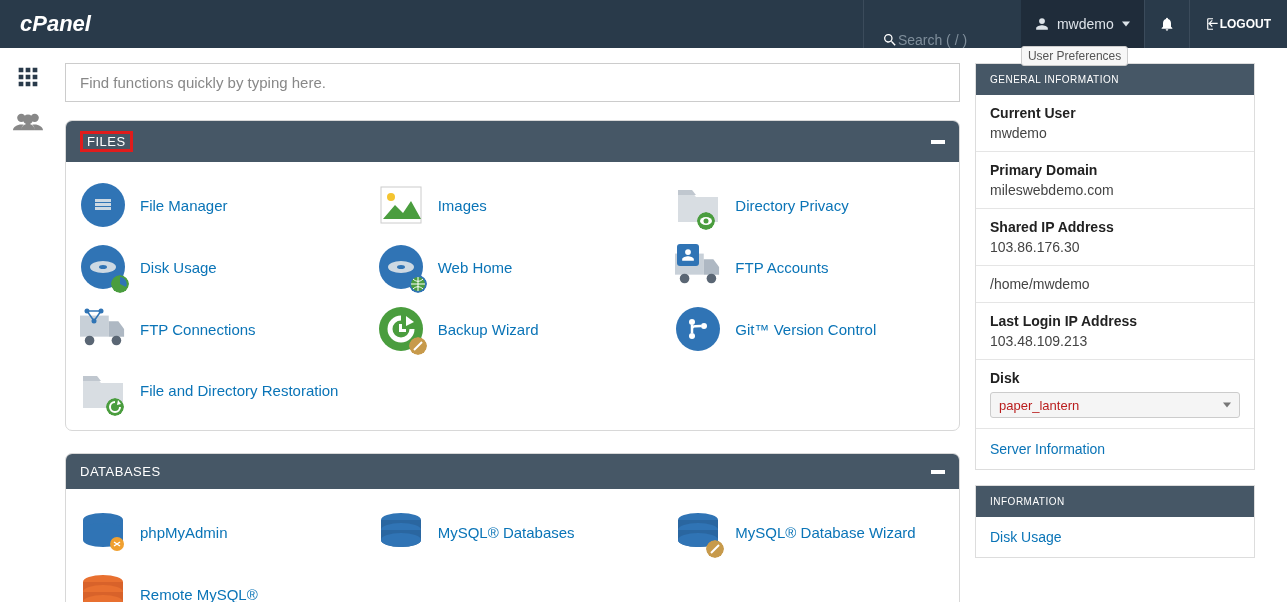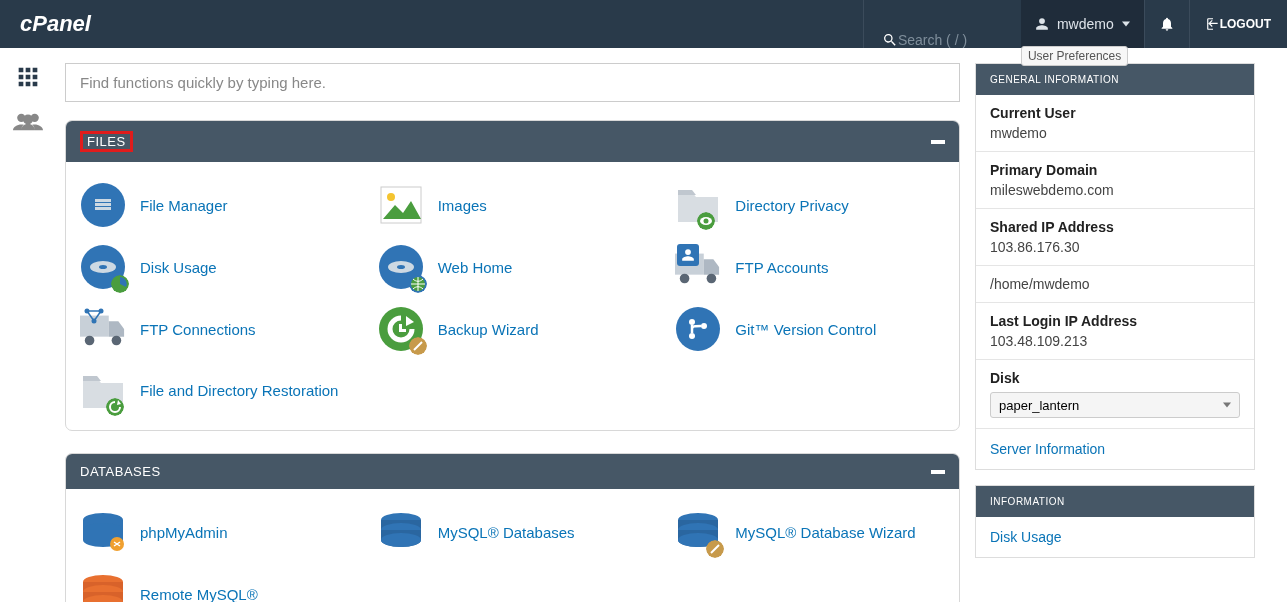--- a/index.html
+++ b/index.html
@@ -25,21 +25,21 @@
 .tool-icon { width: 46px; height: 46px; flex-shrink: 0; display: flex; align-items: center; justify-content: center; margin-right: 14px; }
 .tool-label { color: #0a74b7; font-size: 15px; }
 .red-box { border: 3px solid #e01c1c; padding: 0 4px; display: inline-block; }
 .red-box-item { border: 3px solid #e01c1c; }
 .sidebar { width: 295px; padding: 15px 15px 15px 0; }
 .card { border: 1px solid #ddd; margin-bottom: 15px; }
 .card-header { background: #465766; color: #fff; padding: 10px 14px; font-size: 10px; letter-spacing: .5px; }
 .info-row { padding: 10px 14px; border-bottom: 1px solid #e5e5e5; }
 .info-label { font-weight: 700; color: #222; margin-bottom: 4px; font-size: 14px; }
 .info-val { color: #444; font-size: 14px; }
-.theme-select { width: 100%; border: 1px solid #ccc; border-radius: 3px; padding: 4px 8px; font-size: 13px; color: #000000; background: #f5f5f5; margin-top: 6px; height: 26px; display: flex; justify-content: space-between; align-items: center; }
+.theme-select { width: 100%; border: 1px solid #ccc; border-radius: 3px; padding: 4px 8px; font-size: 13px; color: #b91c1c; background: #f5f5f5; margin-top: 6px; height: 26px; display: flex; justify-content: space-between; align-items: center; }
 .server-link { padding: 12px 14px; color: #0a74b7; font-size: 14px; cursor: pointer; }
 .stats-link { padding: 12px 14px; color: #0a74b7; font-size: 14px; cursor: pointer; border-top: 1px solid #eee; }
 .icon-circle { width: 44px; height: 44px; border-radius: 50%; display: flex; align-items: center; justify-content: center; }
 .badge-corner { position: absolute; bottom: -3px; right: -3px; width: 18px; height: 18px; border-radius: 50%; }
 .rel { position: relative; }
 </style>
 </head>
 <body>
 
 <div class="topbar">

